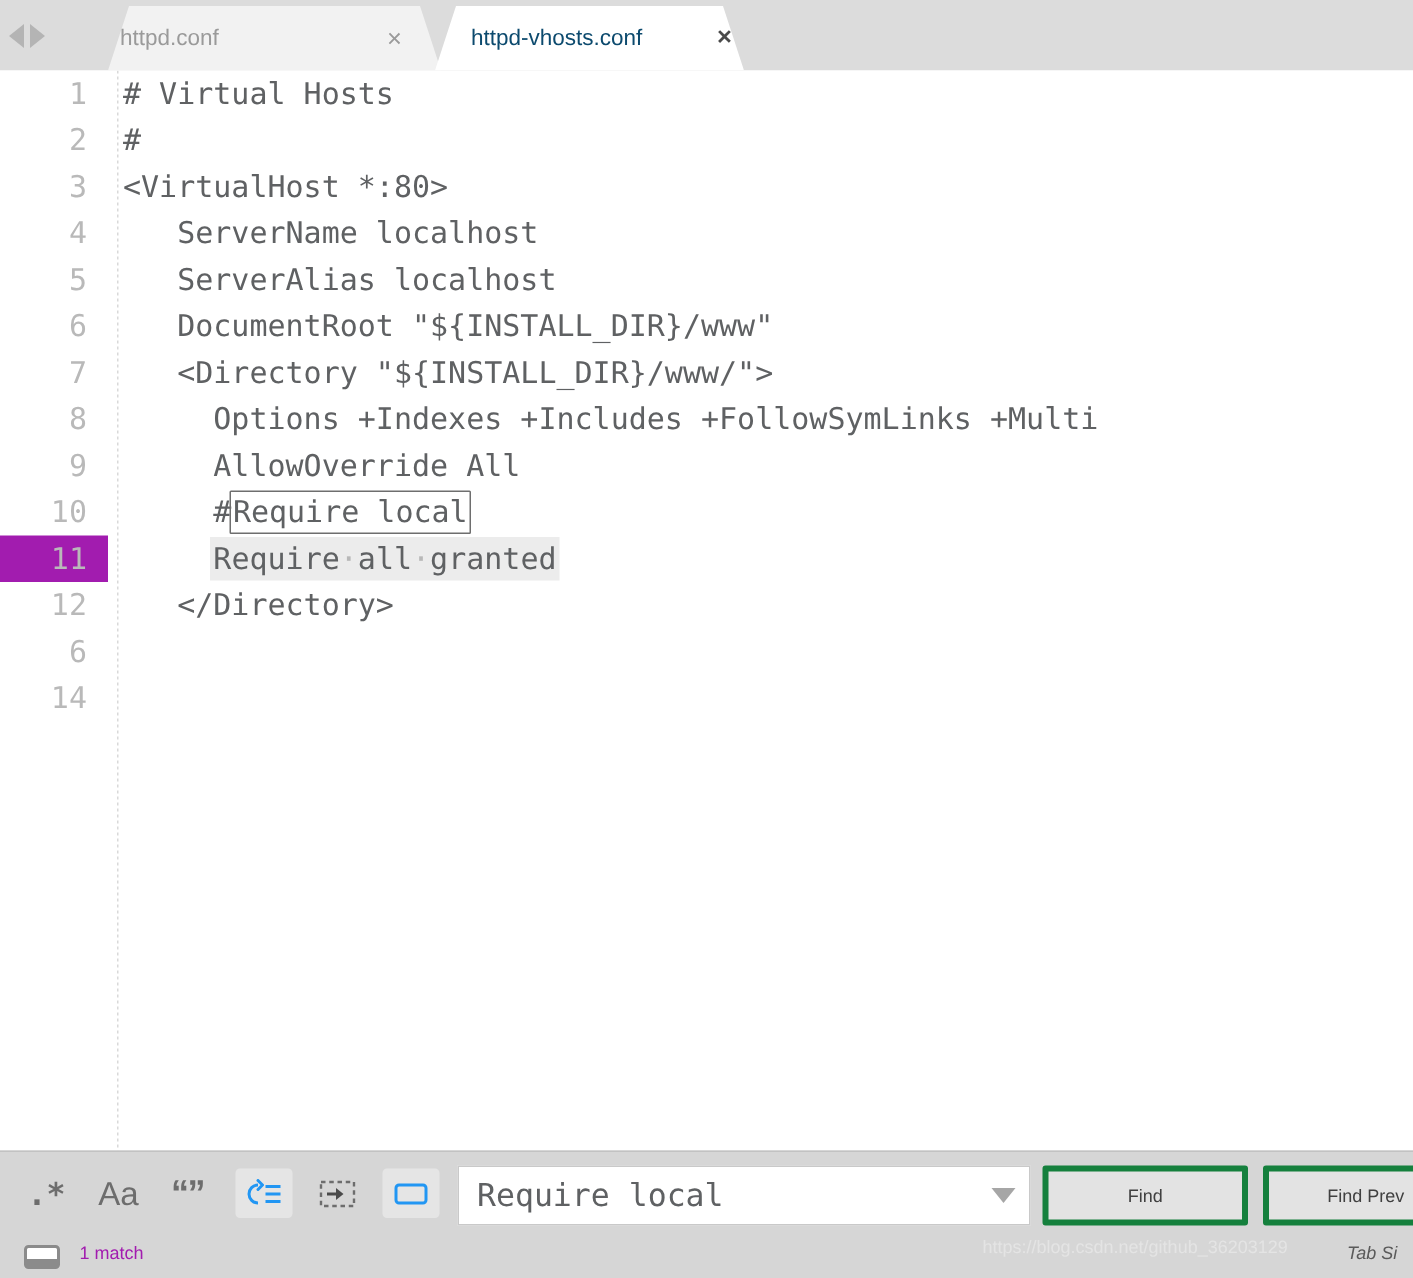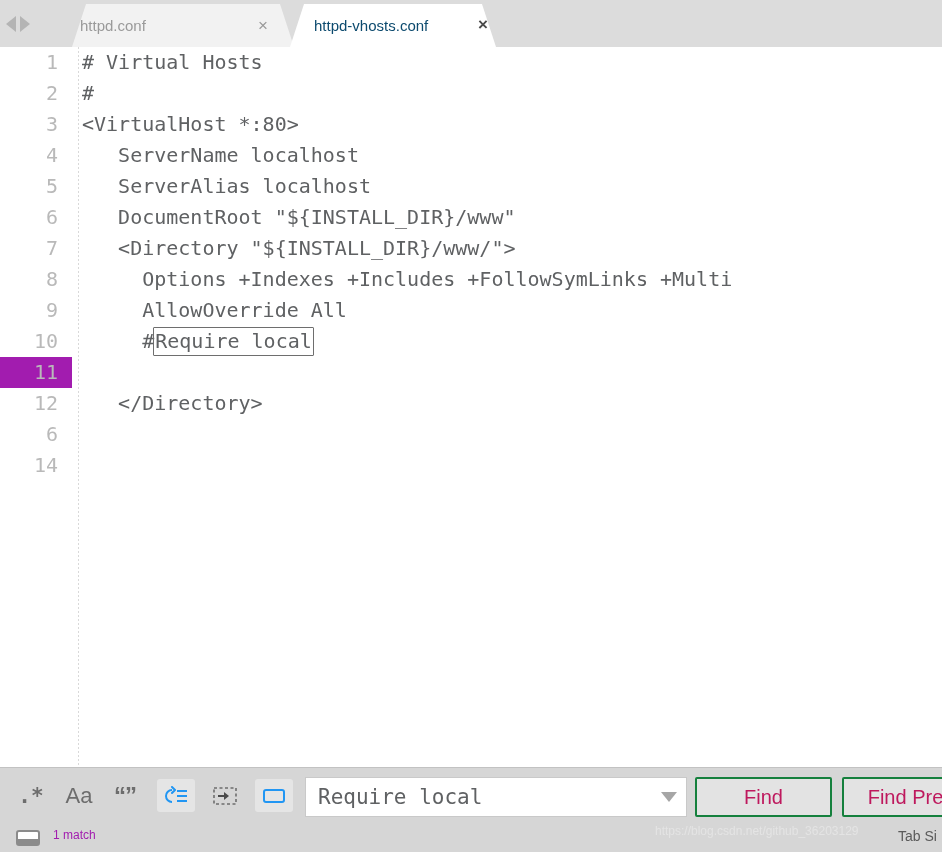--- a/index.html
+++ b/index.html
@@ -263,28 +263,28 @@
     border-left: 8px solid transparent;
     border-right: 8px solid transparent;
     border-top: 10px solid #a6a6a6;
   }
 
   .find-btn {
     position: absolute;
     top: 9px;
     height: 40px;
     background: #e3e3e3;
-    border: 2px solid #15803d;
+    border: 4px solid #15803d;
     box-sizing: border-box;
     border-radius: 2px;
     display: flex;
     align-items: center;
     justify-content: center;
-    color: #be185d;
-    font-size: 20px;
+    color: #404040;
+    font-size: 12px;
     cursor: default;
     user-select: none;
   }
   .btn-find     { left: 695px; width: 137px; }
   .btn-findprev { left: 842px; width: 137px; }
 
   
   .statusbar {
     position: absolute;
     left: 0;
@@ -308,25 +308,26 @@
     position: absolute;
     left: 53px;
     top: 6px;
     font-size: 12px;
     color: #a21caf;
   }
   .status-tabsize {
     position: absolute;
     left: 898px;
     top: 6px;
-    font-size: 14px;
+    font-size: 12px;
     color: #5a5a5a;
     white-space: nowrap;
     overflow: hidden;
     width: 44px;
+    font-style: italic;
   }
   .watermark {
     position: absolute;
     left: 655px;
     top: 2px;
     font-size: 12px;
     color: #e4e4e4;
     white-space: nowrap;
     user-select: none;
     pointer-events: none;
@@ -366,21 +367,21 @@
         <div class="code-line"><div class="gutter">1</div><div class="codetext"># Virtual Hosts</div></div>
         <div class="code-line"><div class="gutter">2</div><div class="codetext">#</div></div>
         <div class="code-line"><div class="gutter">3</div><div class="codetext">&lt;VirtualHost *:80&gt;</div></div>
         <div class="code-line"><div class="gutter">4</div><div class="codetext">   ServerName localhost</div></div>
         <div class="code-line"><div class="gutter">5</div><div class="codetext">   ServerAlias localhost</div></div>
         <div class="code-line"><div class="gutter">6</div><div class="codetext">   DocumentRoot "${INSTALL_DIR}/www"</div></div>
         <div class="code-line"><div class="gutter">7</div><div class="codetext">   &lt;Directory "${INSTALL_DIR}/www/"&gt;</div></div>
         <div class="code-line"><div class="gutter">8</div><div class="codetext">     Options +Indexes +Includes +FollowSymLinks +Multi</div></div>
         <div class="code-line"><div class="gutter">9</div><div class="codetext">     AllowOverride All</div></div>
         <div class="code-line"><div class="gutter">10</div><div class="codetext">     #<span class="match-box">Require local</span></div></div>
-        <div class="code-line current"><div class="gutter">11</div></div>
+        <div class="code-line current"><div class="gutter">11</div><div class="codetext">     <span class="sel-box">Require<span class="ws-dot">·</span>all<span class="ws-dot">·</span>granted</span></div></div>
         <div class="code-line"><div class="gutter">12</div><div class="codetext">   &lt;/Directory&gt;</div></div>
         <div class="code-line"><div class="gutter">6</div></div>
         <div class="code-line"><div class="gutter">14</div><div class="codetext"></div></div>
       </div>
   </div>
 
   <div class="findbar">
 
     <div class="opt-text opt-regex">.*</div>
 

